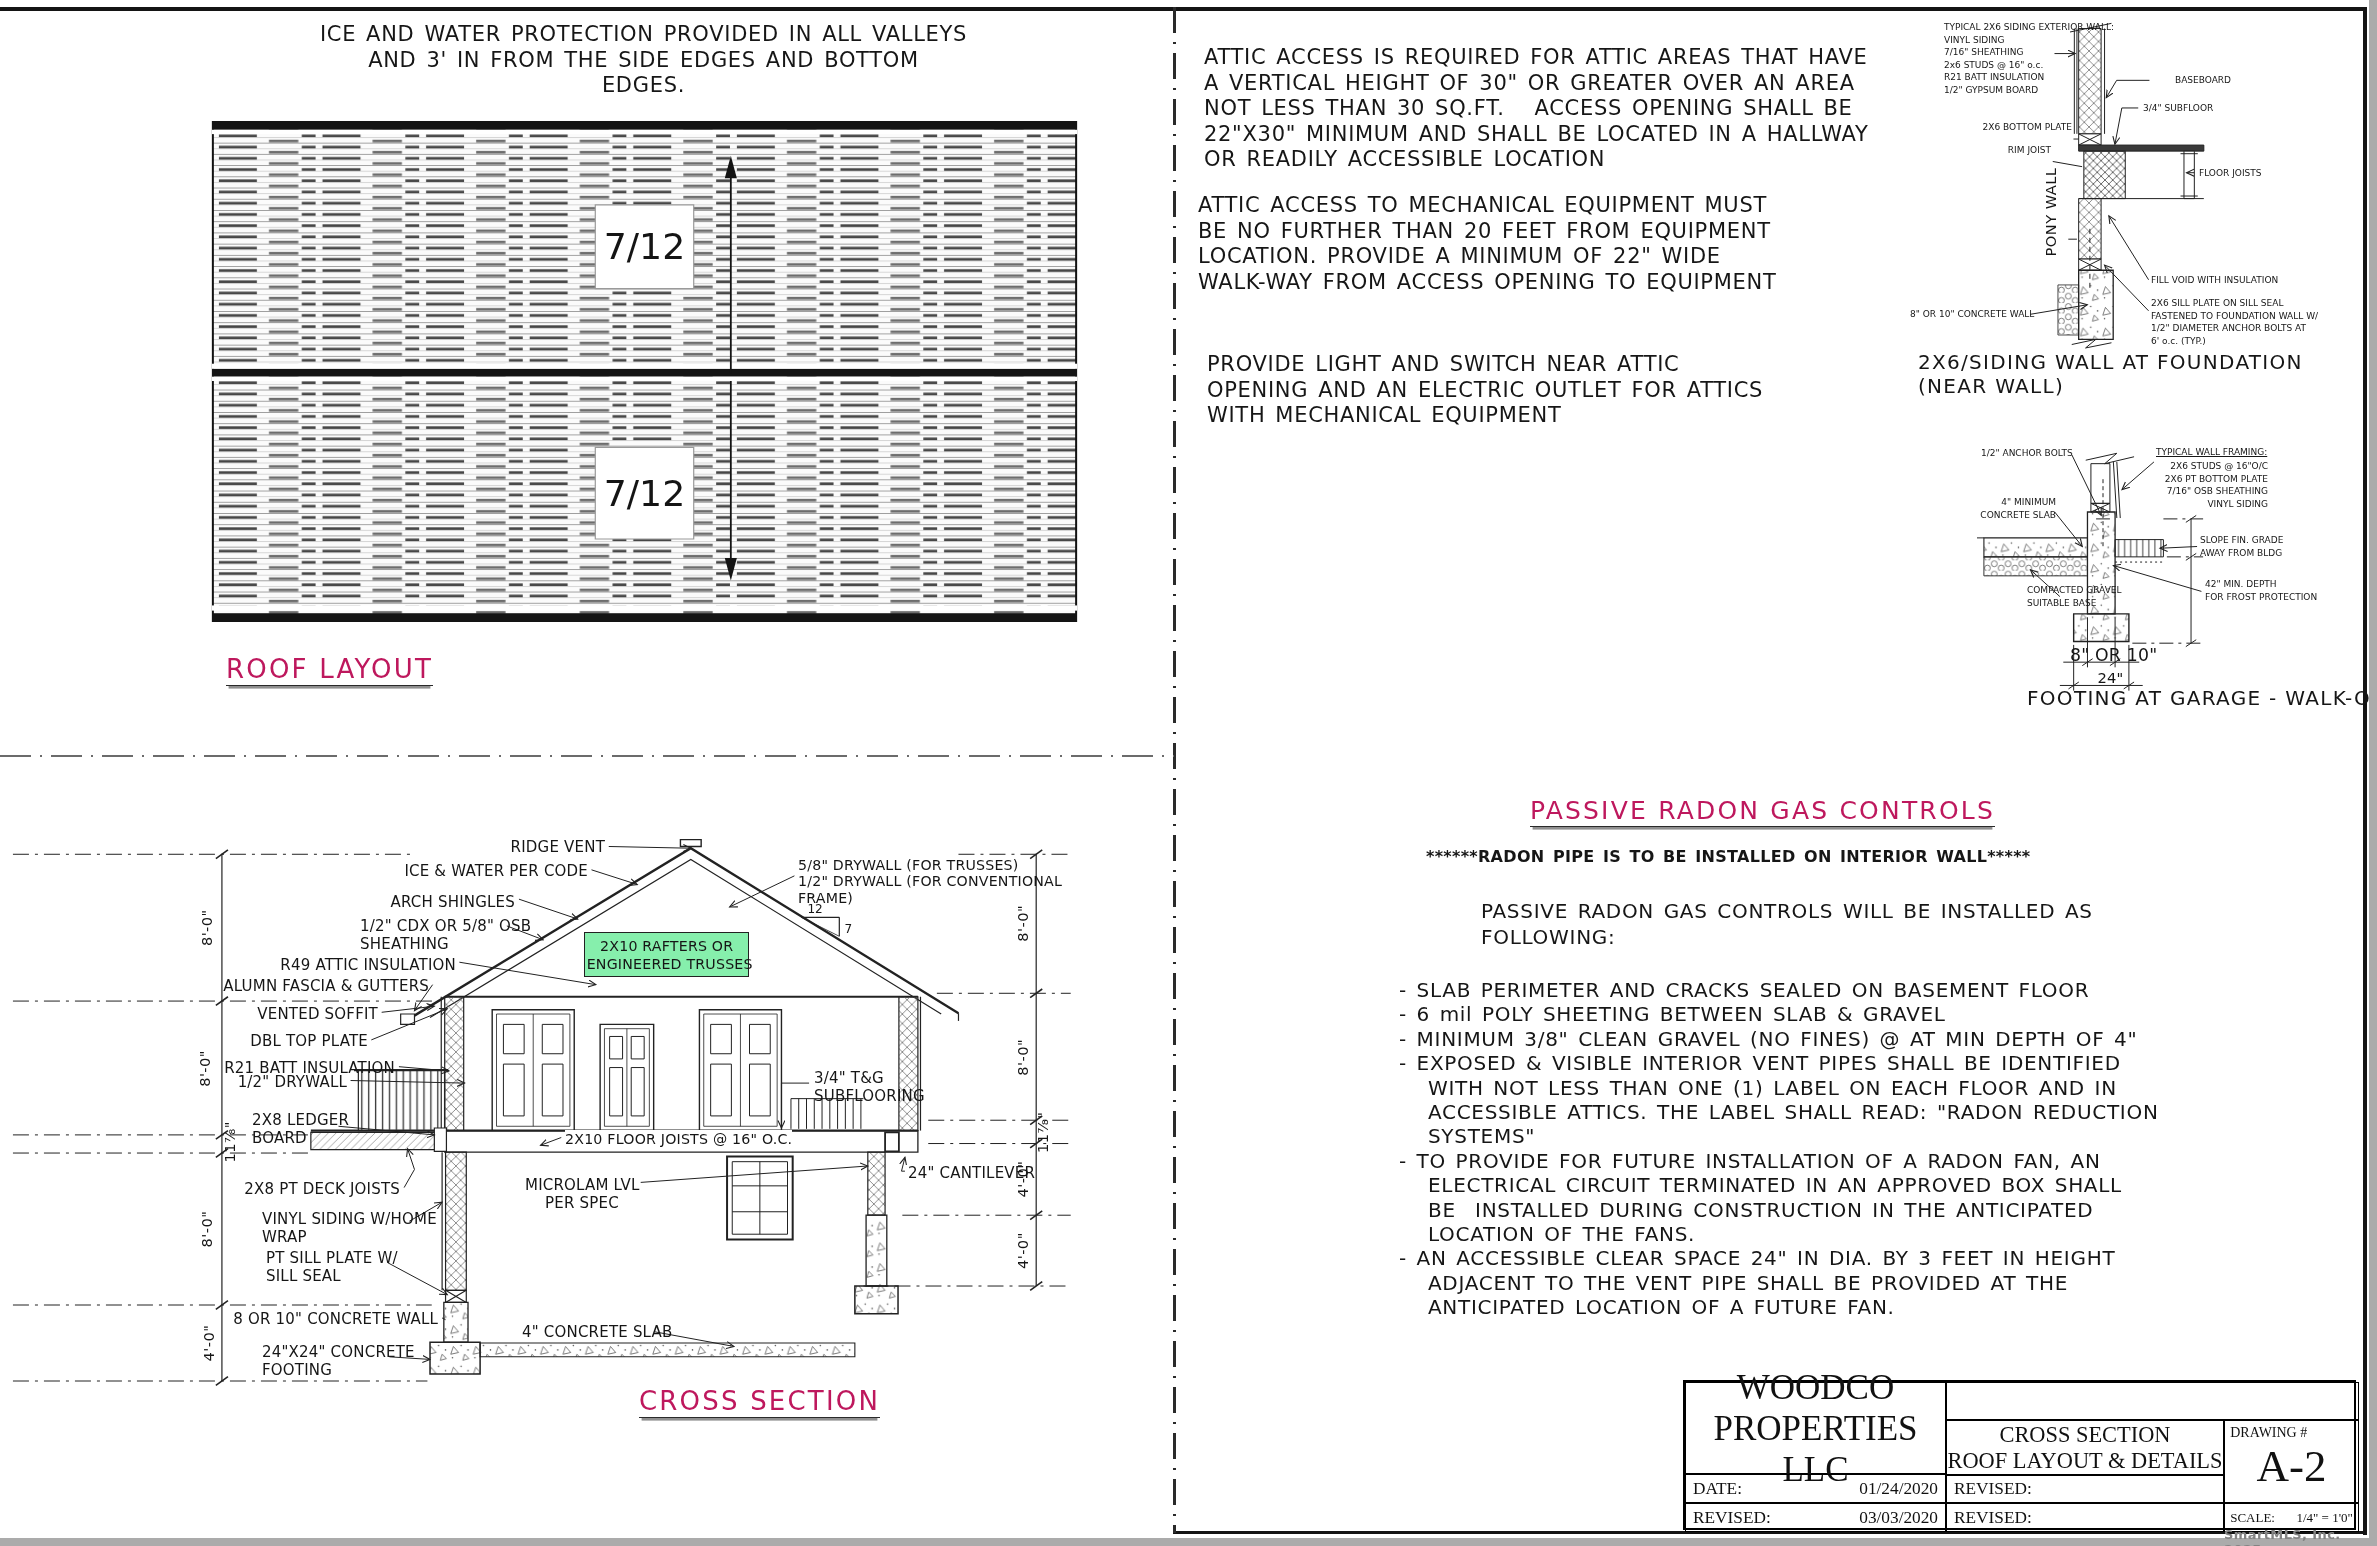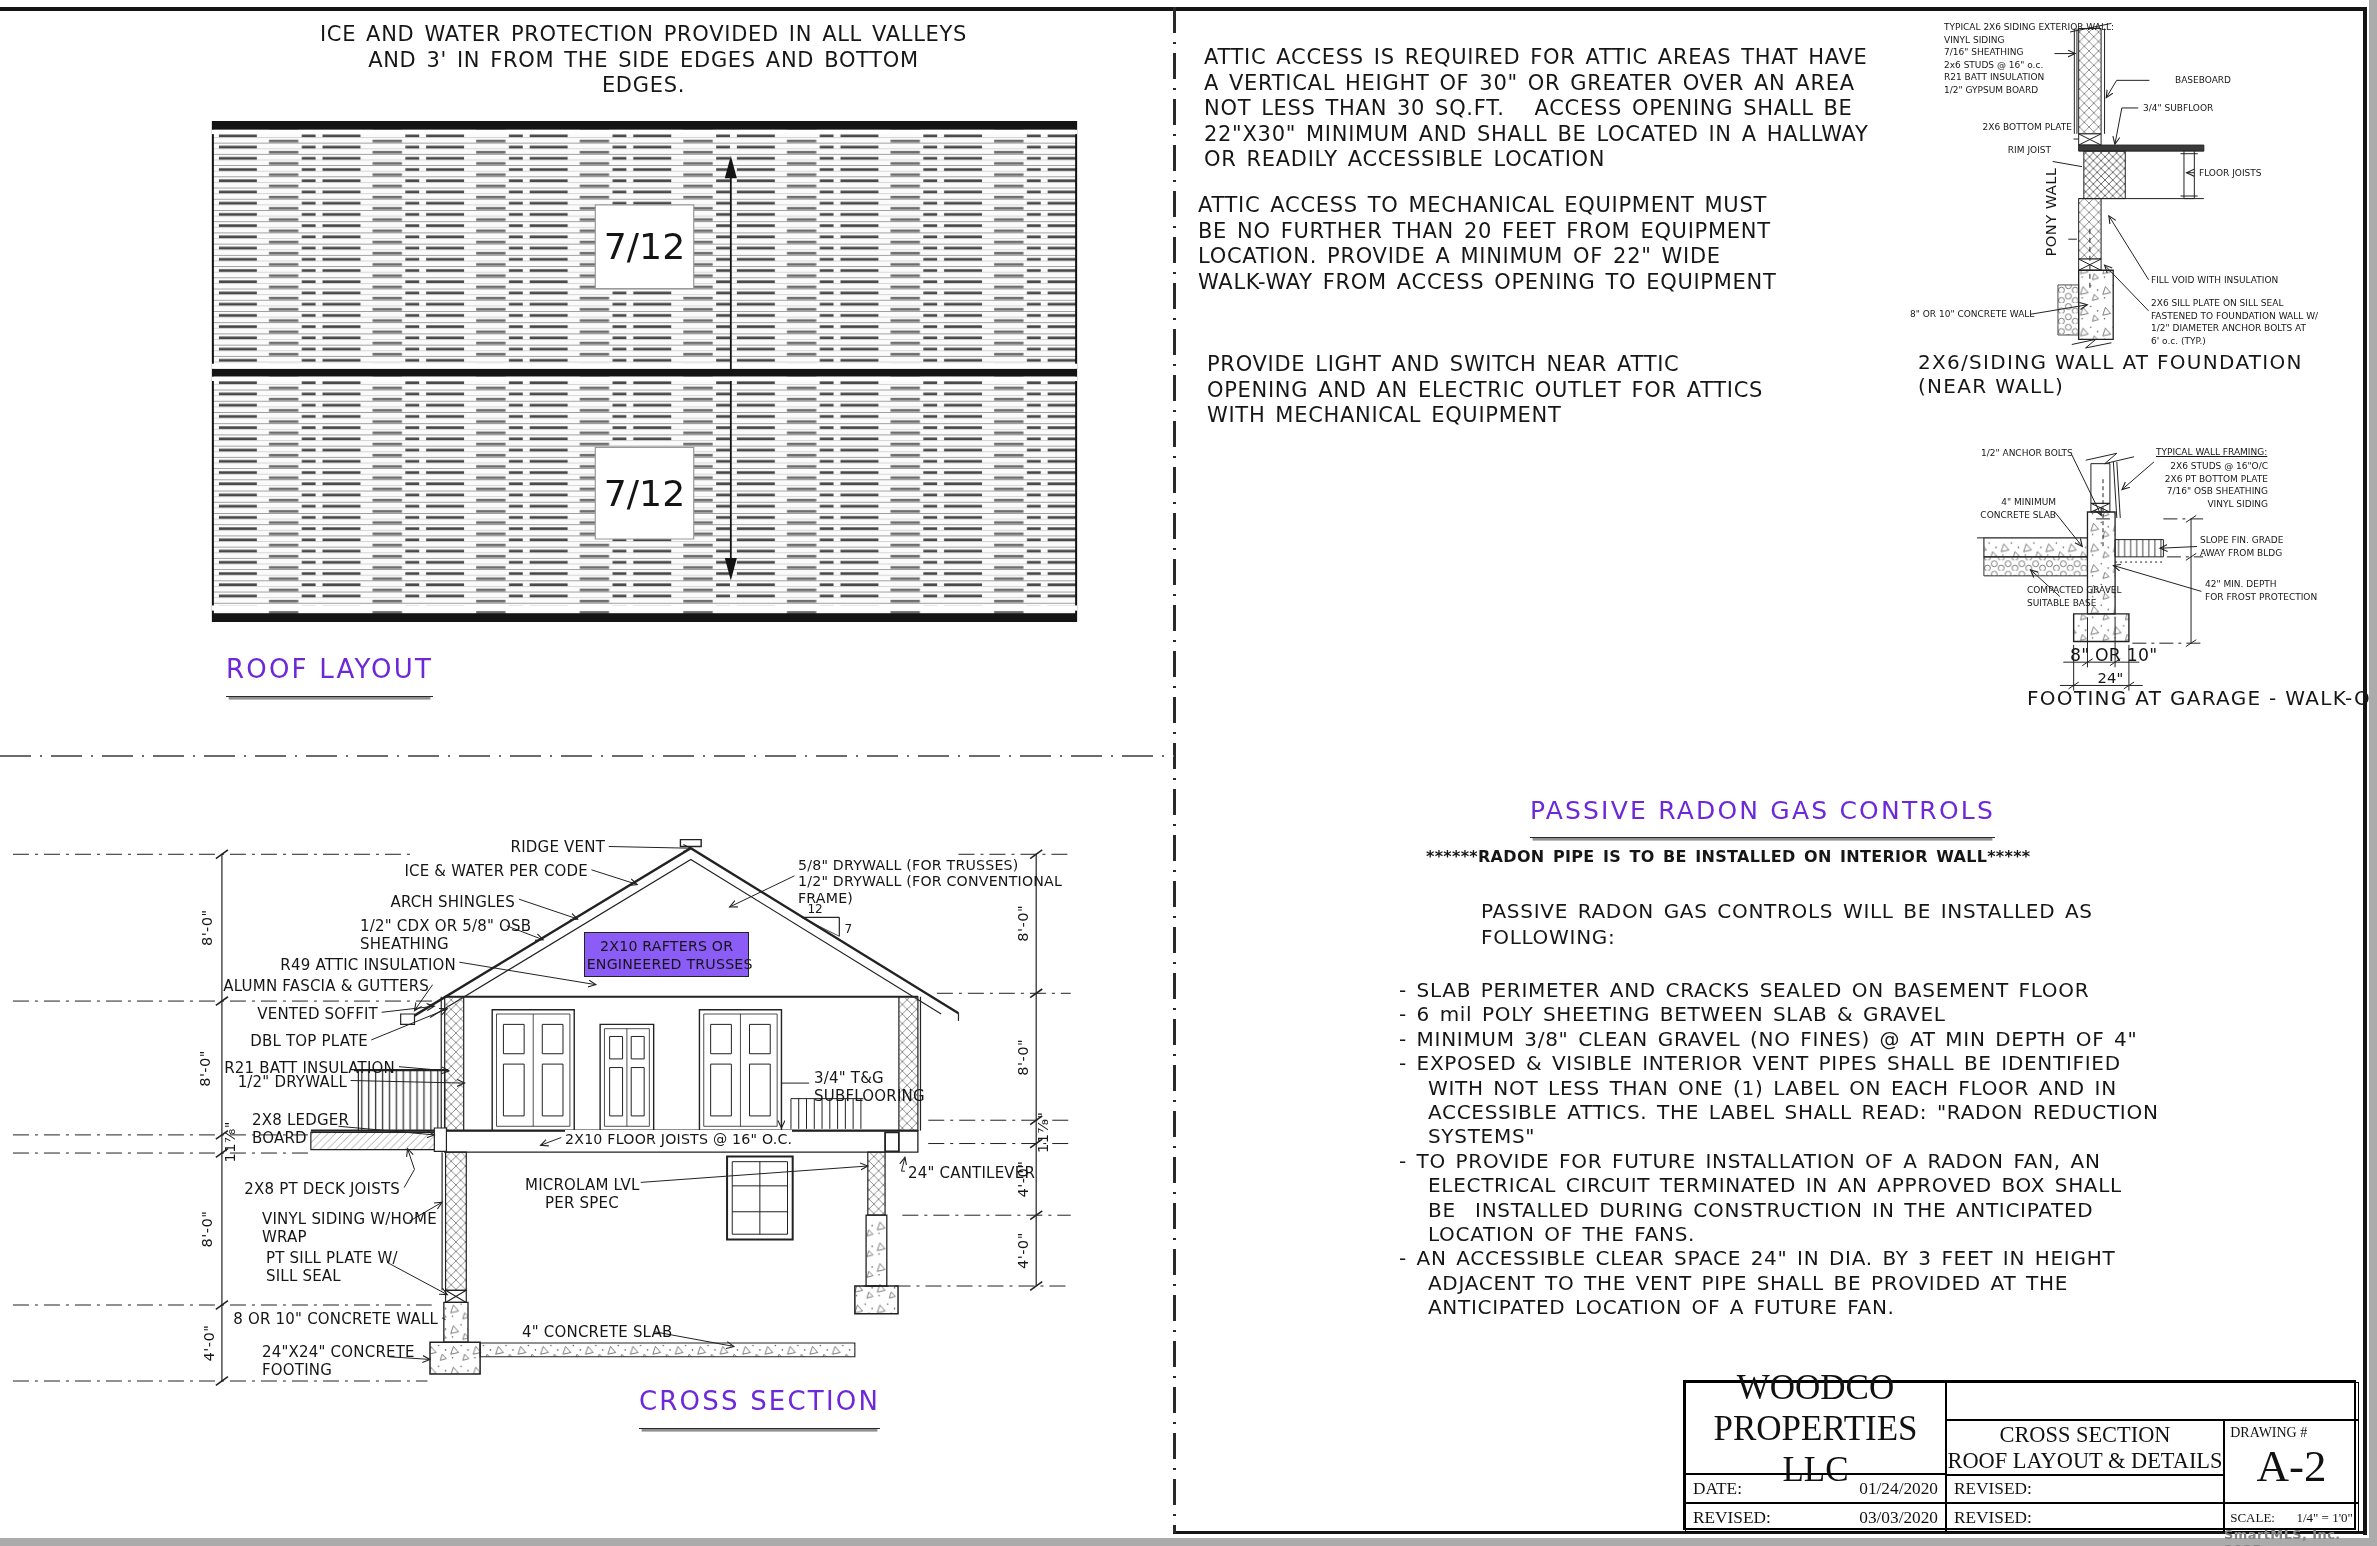--- a/index.html
+++ b/index.html
@@ -6,22 +6,22 @@
   #sheet{position:relative;width:2377px;height:1547px;background:#ffffff;overflow:hidden;
          font-family:"DejaVu Sans",sans-serif;color:#111;}
   .abs{position:absolute;}
   .pre{white-space:pre;}
   .note{font-size:21px;line-height:25.5px;letter-spacing:0.7px;word-spacing:2.6px;white-space:pre;color:#161616;}
   .lbl{position:absolute;font-size:15px;line-height:18px;letter-spacing:0.2px;color:#161616;white-space:pre;z-index:3;}
   .lbl.r{text-align:right;}
   .lbl.c{text-align:center;}
   .small{font-size:9px;line-height:12.5px;letter-spacing:0px;}
   .cap{position:absolute;font-size:20px;letter-spacing:1.3px;color:#161616;white-space:pre;line-height:24px;}
-  .sect-title{position:absolute;font-size:26px;letter-spacing:2.2px;color:#6d28d9;
-              border-bottom:1.7px solid #2a2a2a;box-shadow:0 5.2px 0 -2.6px #8f8f8f;padding-bottom:12px;white-space:pre;}
+  .sect-title{position:absolute;font-size:26px;letter-spacing:2.2px;color:#be185d;
+              border-bottom:1.7px solid #2a2a2a;box-shadow:0 5.2px 0 -2.6px #8f8f8f;padding-bottom:1px;white-space:pre;}
   .dimt{font-size:17px;letter-spacing:0.5px;fill:#161616;}
   svg{position:absolute;overflow:visible;}
   svg line,svg path,svg rect,svg polyline,svg polygon{vector-effect:non-scaling-stroke;}
   .tb{position:absolute;left:1683px;top:1380px;width:673px;height:150px;border:2.6px solid #000;background:#fff;
       font-family:"Liberation Serif",serif;z-index:4;box-sizing:border-box;}
   .tb .cell{position:absolute;border:1.7px solid #000;box-sizing:border-box;}
   .wm{position:absolute;left:2224px;top:1527px;font-size:13px;color:#838383;letter-spacing:0.4px;z-index:9;
       font-family:"DejaVu Sans",sans-serif;font-weight:bold;}
   .grayR{position:absolute;left:2369px;top:0;width:8.6px;height:1547px;background:#ababab;z-index:8;}
   .grayB{position:absolute;left:0;top:1538px;width:2377px;height:8.6px;background:#ababab;z-index:8;}
@@ -441,21 +441,21 @@
   <div class="lbl" style="left:252px;top:1111px;">2X8 LEDGER
 BOARD</div>
   <div class="lbl r" style="left:193px;top:1180px;width:207px;">2X8 PT DECK JOISTS</div>
   <div class="lbl" style="left:262px;top:1210px;">VINYL SIDING W/HOME
 WRAP</div>
   <div class="lbl" style="left:266px;top:1249px;">PT SILL PLATE W/
 SILL SEAL</div>
   <div class="lbl r" style="left:231px;top:1310px;width:207px;">8 OR 10" CONCRETE WALL</div>
   <div class="lbl" style="left:262px;top:1343px;">24"X24" CONCRETE
 FOOTING</div>
-  <div class="lbl c" style="left:584px;top:932px;width:160px;border:1.7px solid #222;padding:3.5px 1.7px;background:#8b5cf6;font-size:14.2px;">2X10 RAFTERS OR
+  <div class="lbl c" style="left:584px;top:932px;width:160px;border:1.7px solid #222;padding:3.5px 1.7px;background:#86efac;font-size:14.2px;">2X10 RAFTERS OR
 ENGINEERED TRUSSES</div>
   <div class="lbl" style="left:798px;top:857px;font-size:14.2px;line-height:16.4px;">5/8" DRYWALL (FOR TRUSSES)
 1/2" DRYWALL (FOR CONVENTIONAL
 FRAME)</div>
   <div class="lbl" style="left:814px;top:1069px;">3/4" T&amp;G
 SUBFLOORING</div>
   <div class="lbl" style="left:565px;top:1130px;background:#fff;font-size:14.2px;">2X10 FLOOR JOISTS @ 16" O.C.</div>
   <div class="lbl c" style="left:525px;top:1176px;width:114px;">MICROLAM LVL
 PER SPEC</div>
   <div class="lbl" style="left:908px;top:1164px;">24" CANTILEVER</div>

